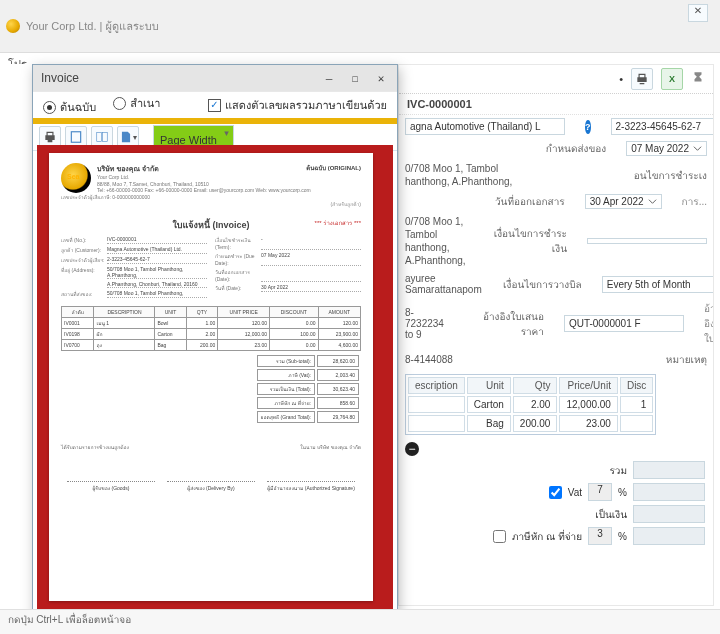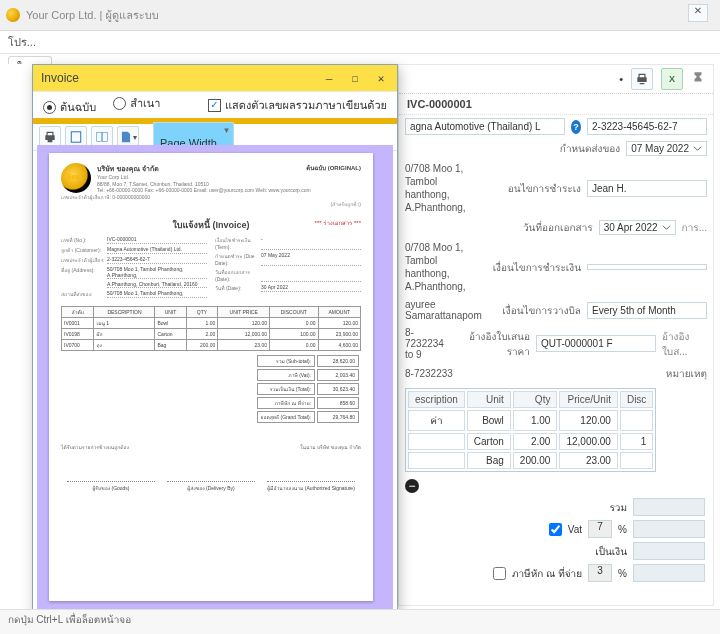--- a/index.html
+++ b/index.html
@@ -1,58 +1,58 @@
 <!DOCTYPE html>
 <html><head>
 <meta charset="utf-8">
 <style>
 html,body{margin:0;padding:0;font-family:Tahoma,"Segoe UI",sans-serif;font-size:11px;color:#333;background:#fff;width:720px;height:634px;overflow:hidden}
-.main-titlebar{height:22px;background:#f0f0f0;border-bottom:1px solid #ddd;display:flex;align-items:center;padding:4px 6px;color:#888}
+.main-titlebar{height:22px;background:#f0f0f0;border-bottom:1px solid #ddd;display:flex;align-items:center;padding:15px 6px;color:#888}
 .main-titlebar .orb{width:14px;height:14px;border-radius:50%;background:radial-gradient(circle at 35% 35%,#ffd54a,#e6a800 60%,#a87400);margin-right:6px}
 .menubar{height:18px;padding:2px 8px;font-size:11px;color:#555;border-bottom:1px solid #e5e5e5}
 .tabstrip{height:20px;padding:2px 8px;border-bottom:1px solid #d9e6ee;background:#fff}
 .tabstrip .tab{display:inline-block;padding:2px 8px;border:1px solid #cfd8dc;border-bottom:none;border-radius:3px 3px 0 0;background:#fff;font-size:10px}
 .workspace{position:absolute;top:64px;left:0;right:0;bottom:22px;background:#fff}
 .statusbar{position:absolute;bottom:0;left:0;right:0;height:20px;background:#f7f7f7;border-top:1px solid #e0e0e0;padding:2px 8px;font-size:10px;color:#666}
 
 .form-pane{position:absolute;left:398px;right:6px;top:0;bottom:6px;background:#fff;border:1px solid #e8e8e8;overflow:hidden}
 .form-pane .tool{height:24px;display:flex;justify-content:flex-end;align-items:center;gap:8px;padding:2px 8px;border-bottom:1px dotted #d0d0d0}
 .form-pane .docno{padding:4px 8px;font-weight:bold;color:#444;border-bottom:1px dotted #e0e0e0}
-.form-row{display:flex;align-items:center;padding:3px 6px;gap:6px;font-size:10px}
+.form-row{display:flex;align-items:center;padding:3px 6px;gap:20px;font-size:10px}
 .form-row .lbl{color:#666;min-width:80px;text-align:right}
 .form-row .val{border:1px solid #c9d7df;background:#fff;padding:2px 4px;min-width:110px;font-size:10px}
 .dateish{display:inline-flex;align-items:center;gap:4px;border:1px solid #c9d7df;background:#fff;padding:1px 4px;font-size:10px}
 .dateish svg{width:9px;height:9px}
 .blue-q{display:inline-flex;align-items:center;justify-content:center;width:14px;height:14px;border-radius:50%;background:#1976d2;color:#fff;font-weight:bold;font-size:9px}
 .grid{border:1px solid #bcd;margin:4px 6px;font-size:10px}
 .grid th,.grid td{border:1px solid #d0dde6;padding:2px 6px;text-align:right}
 .grid th{background:#f2f6f9;color:#555;font-weight:normal}
-.grid td.l,.grid th.l{text-align:center}
+.grid td.l,.grid th.l{text-align:right}
 .dark-circle{width:14px;height:14px;border-radius:50%;background:#222;display:inline-flex;align-items:center;justify-content:center;color:#fff;font-size:12px;line-height:1}
 .tot-row{display:flex;justify-content:flex-end;align-items:center;gap:6px;padding:2px 8px;font-size:10px}
 .tot-row input[type=checkbox]{margin:0}
 .tot-row .slot{border:1px solid #c9d7df;background:#e9eef2;width:70px;height:16px}
 .tot-row .pct{border:1px solid #c9d7df;background:#eee;width:22px;height:16px;text-align:center}
 
 .dialog{position:absolute;left:32px;top:0;width:364px;height:564px;background:#fff;border:1px solid #8aa4b8;box-shadow:2px 4px 12px rgba(0,0,0,.25)}
-.dlg-titlebar{height:26px;display:flex;align-items:center;justify-content:space-between;padding:0 8px;background:#fde047;border-bottom:1px solid #e8e8e8}
+.dlg-titlebar{height:26px;display:flex;align-items:center;justify-content:space-between;padding:0 8px;background:#e5e5e5;border-bottom:1px solid #e8e8e8}
 .dlg-titlebar .t{font-size:12px;color:#444}
 .dlg-winbtns{display:flex;gap:10px}
 .dlg-winbtns span{width:16px;text-align:center;font-family:monospace;color:#444}
 .dlg-options{height:26px;display:flex;align-items:center;justify-content:space-between;padding:0 10px;font-size:11px;border-bottom:6px solid #eab308}
 .radio{display:inline-flex;align-items:center;gap:4px;margin-right:14px}
 .radio .dot{width:11px;height:11px;border:1px solid #555;border-radius:50%;display:inline-flex;align-items:center;justify-content:center}
 .radio .dot.on::after{content:"";width:5px;height:5px;border-radius:50%;background:#333}
 .chk{display:inline-flex;align-items:center;gap:4px}
 .chk .box{width:11px;height:11px;border:1px solid #555;display:inline-flex;align-items:center;justify-content:center;color:#1976d2;font-size:10px;line-height:1}
 .prev-toolbar{height:26px;display:flex;align-items:center;gap:4px;padding:0 6px;border-bottom:1px solid #d9e6ee}
 .tbtn{width:20px;height:20px;border:1px solid #c9d7df;background:#f7fbfe;border-radius:2px;display:inline-flex;align-items:center;justify-content:center}
-.zoom-sel{border:1px solid #c9d7df;background:#7dd3fc;padding:14px 16px 2px 6px;font-size:11px;position:relative}
+.zoom-sel{border:1px solid #c9d7df;background:#84cc16;padding:8px 16px 2px 6px;font-size:11px;position:relative}
 .zoom-sel::after{content:"▾";position:absolute;right:4px;top:2px;font-size:9px;color:#666}
-.preview-viewport{position:absolute;top:80px;left:4px;right:4px;bottom:16px;background:#c4b5fd;overflow:hidden}
+.preview-viewport{position:absolute;top:80px;left:4px;right:4px;bottom:16px;background:#b91c1c;overflow:hidden}
 .hscroll{position:absolute;left:4px;right:4px;bottom:2px;height:12px;background:#f0f0f0;border:1px solid #ddd}
 .hscroll .thumb{position:absolute;left:2px;top:1px;width:40%;height:8px;background:#cfd8dc;border-radius:2px}
 .page{position:absolute;left:12px;top:8px;width:324px;height:448px;background:#fff;box-shadow:0 1px 3px rgba(0,0,0,.3);font-size:6px;color:#444;padding:10px 12px;box-sizing:border-box}
 .logo{width:30px;height:30px;border-radius:50%;background:radial-gradient(circle at 40% 40%,#ffd54a,#e6a800 55%,#000 60%);position:relative;float:left;margin-right:6px}
 .logo::after{content:"Sea";position:absolute;left:6px;top:10px;font-size:7px;font-weight:bold;color:#ffb300}
 .coname{font-weight:bold;font-size:7px}
 .addr{font-size:5px;color:#777;line-height:1.3}
 .orig{float:right;font-size:6px;font-weight:bold}
 .doc-title{text-align:center;font-weight:bold;font-size:9px;margin:10px 0 4px;position:relative}
 .doc-title .red{position:absolute;right:0;top:0;color:#c62828;font-size:6px;font-weight:normal}
@@ -118,21 +118,20 @@
             <path d="M1 3l4 4 4-4" fill="none" stroke="#555"></path>
           </svg>
         </span>
     </div>
     <div class="form-row">
       <div style="flex:1;font-size:10px;color:#555;line-height:1.3">
         <div>0/708 Moo 1, Tambol</div>
           <div>hanthong, A.Phanthong,</div>
       </div>
       <span class="lbl">อนไขการชำระเง</span>
-      <span class="val">Jean H.</span>
     </div>
     <div class="form-row">
       <div style="flex:1"></div>
       <span class="lbl">วันที่ออกเอกสาร</span>
       <span class="dateish">
           <span>30 Apr 2022</span>
           <svg viewBox="0 0 10 10">
             <path d="M1 3l4 4 4-4" fill="none" stroke="#555"></path>
           </svg>
         </span>
@@ -151,40 +150,33 @@
       <span class="lbl">เงื่อนไขการวางบิล</span>
       <span class="val">Every 5th of Month</span>
     </div>
     <div class="form-row">
       <span style="flex:1;color:#555">8-7232234 to 9</span>
       <span class="lbl">อ้างอิงใบเสนอราคา</span>
       <span class="val">QUT-0000001 F</span>
       <span style="color:#888">อ้างอิงใบส...</span>
     </div>
     <div class="form-row">
-        <span style="flex:1;color:#555">8-7232233</span>
+        <span style="flex:1;color:#555">8-4144088</span>
       <span class="lbl">หมายเหตุ</span>
       </div>
 
     <table class="grid">
       <tbody>
           <tr>
         <th class="l">escription</th>
         <th>Unit</th>
         <th>Qty</th>
         <th>Price/Unit</th>
         <th>Disc</th>
       </tr>
-      <tr>
-            <td class="l">ค่า</td>
-            <td>Bowl</td>
-            <td>1.00</td>
-            <td>120.00</td>
-            <td></td>
-          </tr>
       <tr>
             <td class="l"></td>
             <td>Carton</td>
             <td>2.00</td>
             <td>12,000.00</td>
             <td>1</td>
           </tr>
       <tr>
             <td class="l"></td>
             <td>Bag</td>

